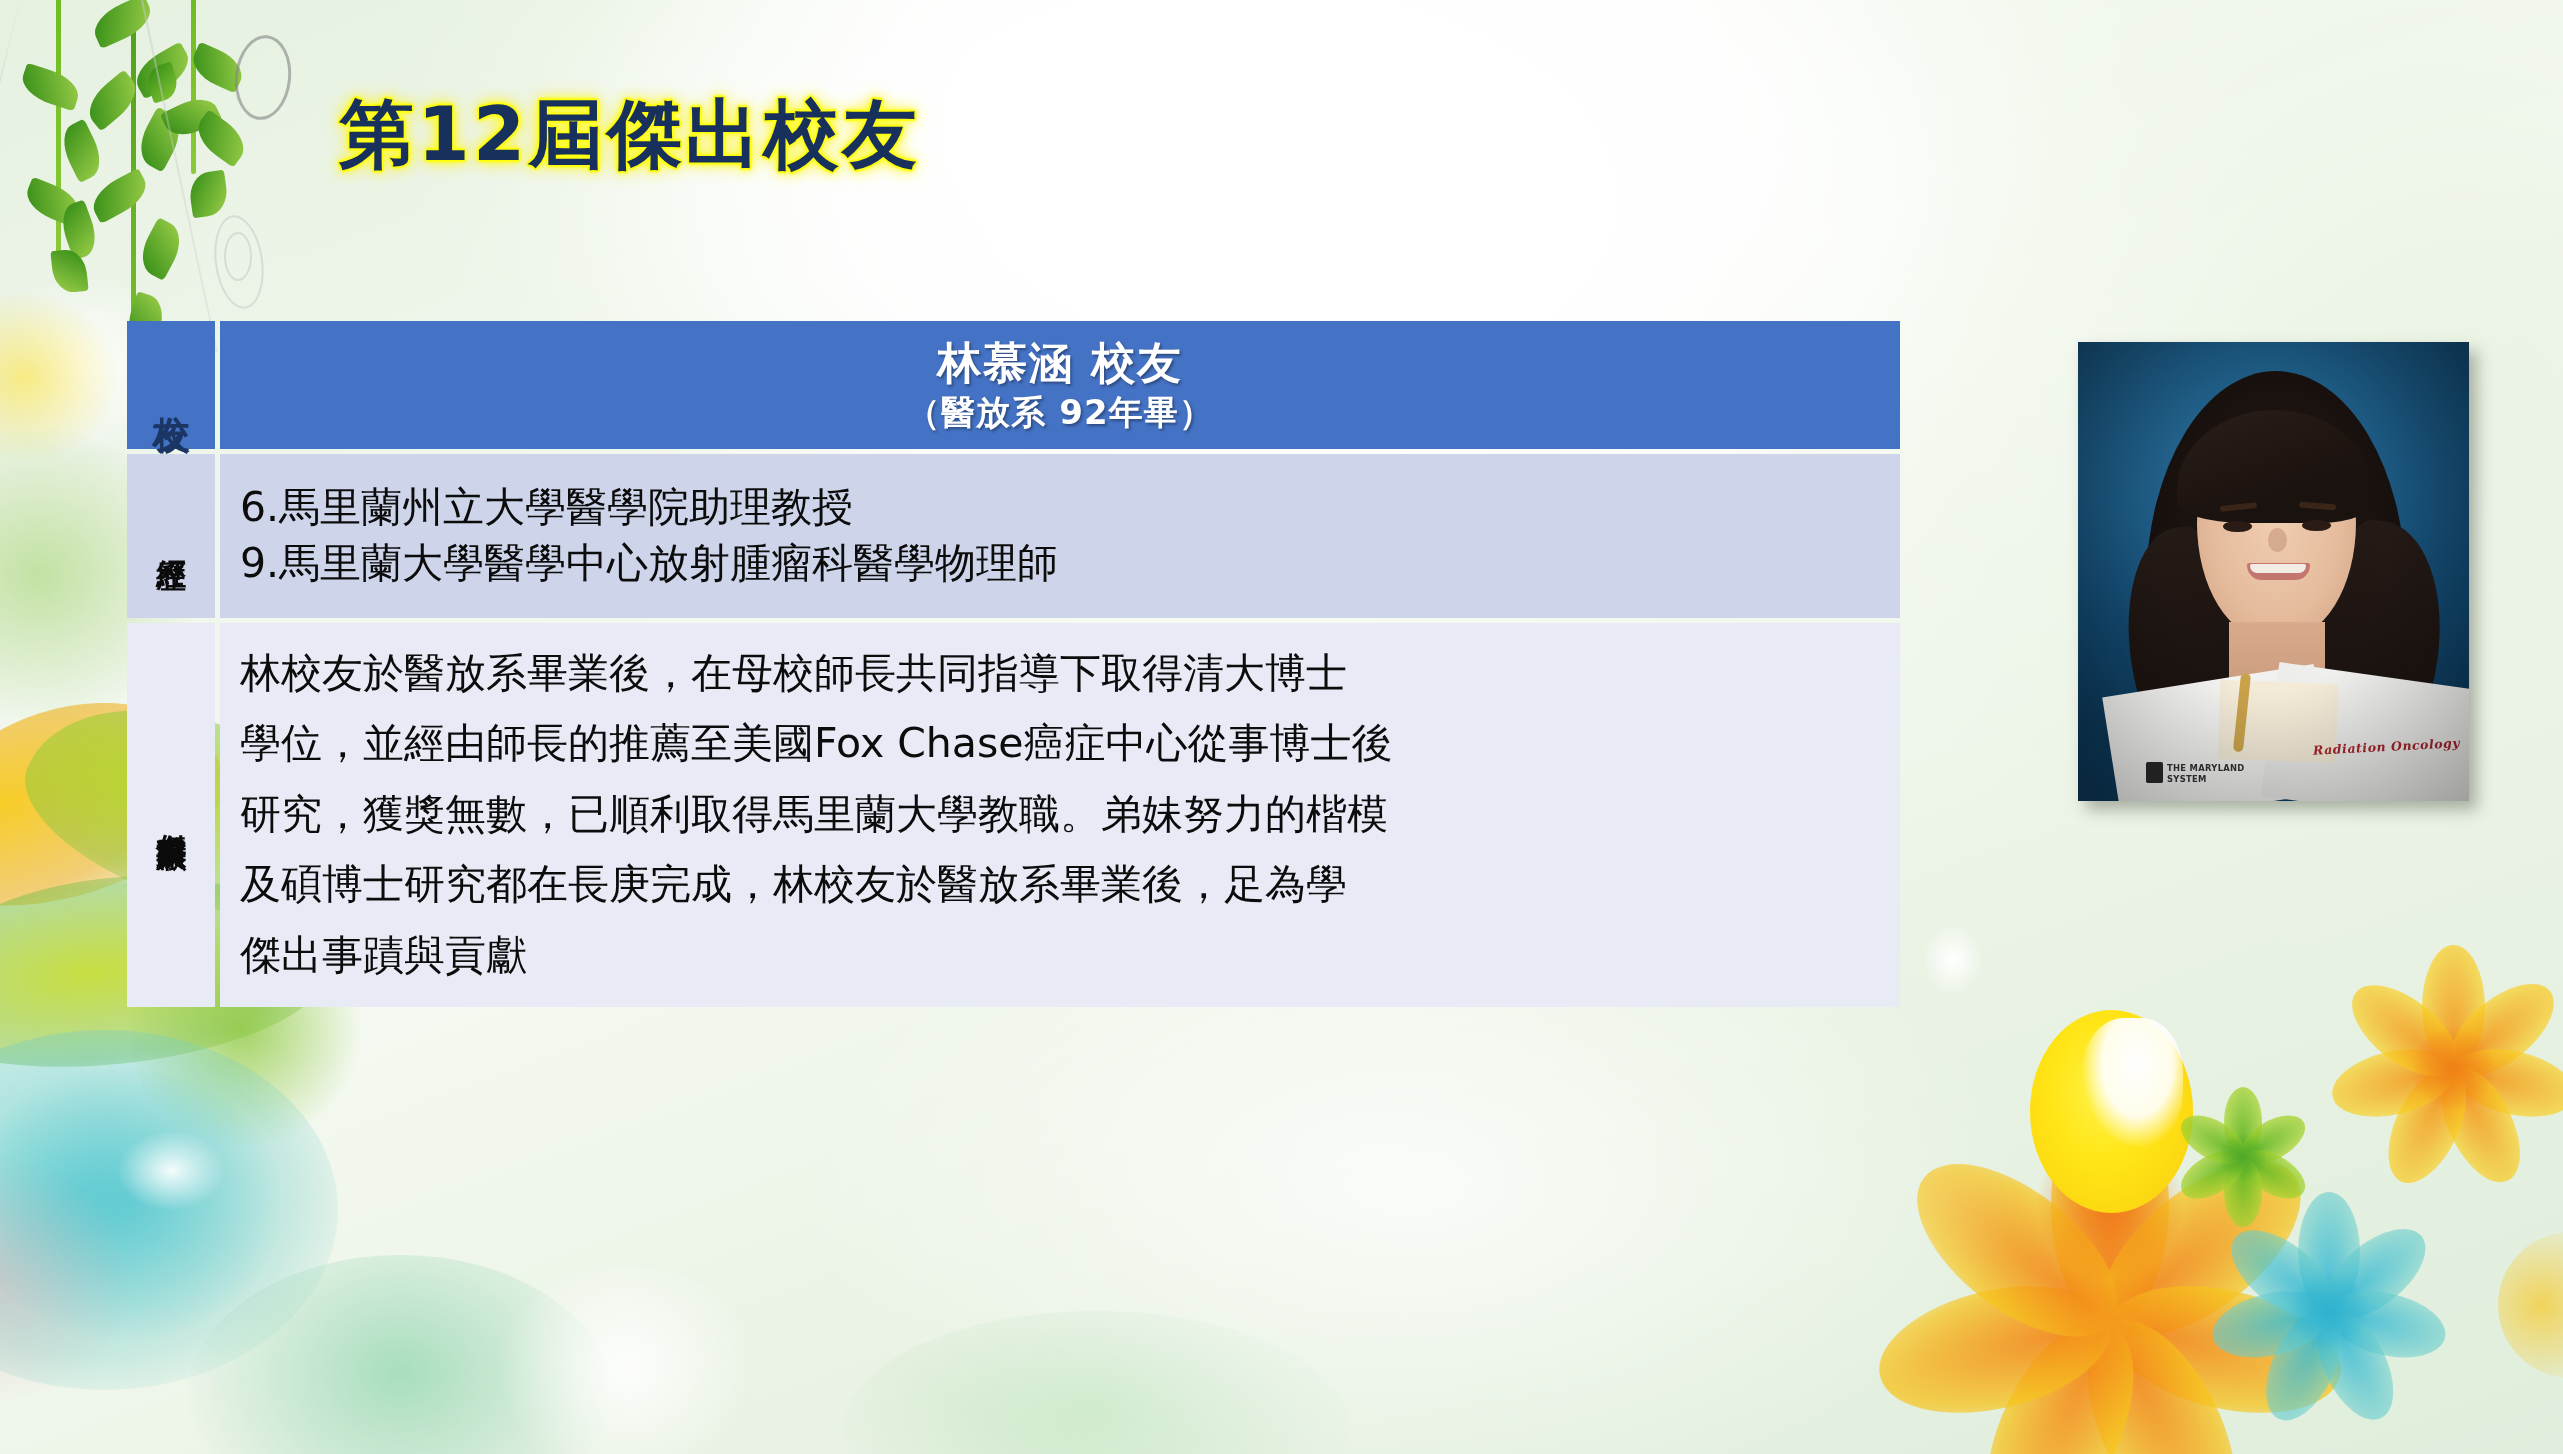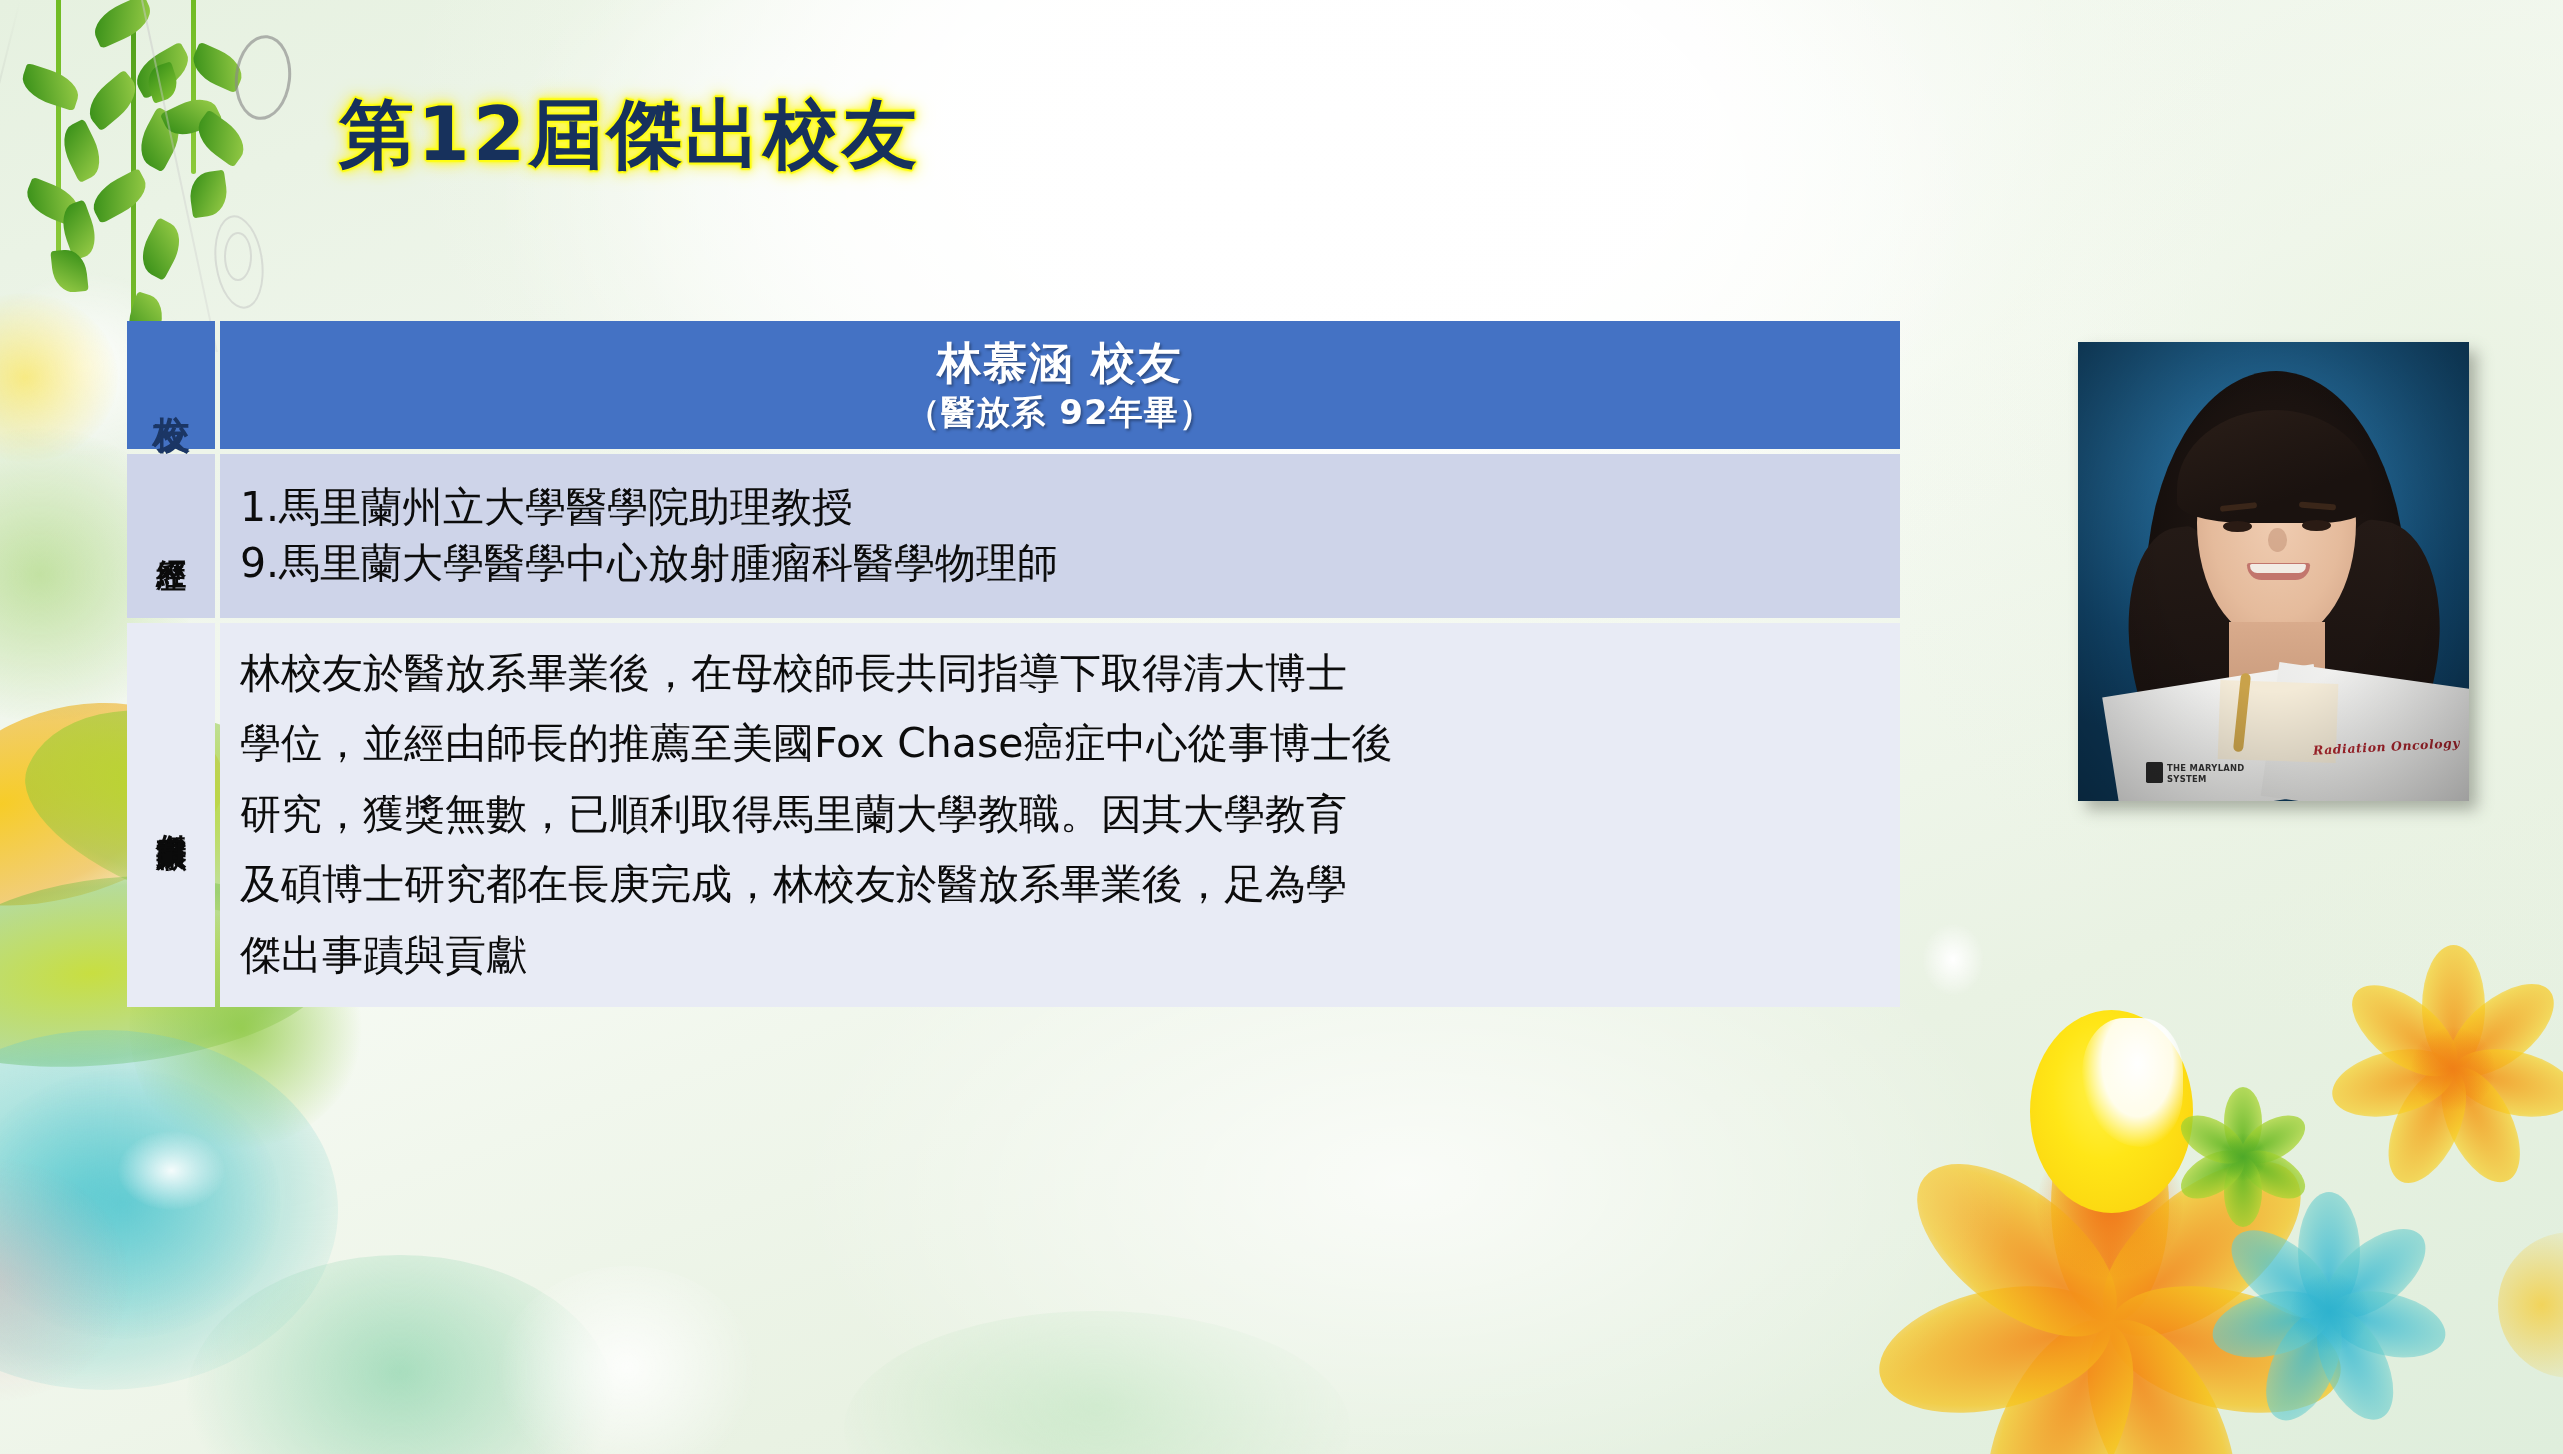--- a/index.html
+++ b/index.html
@@ -281,33 +281,33 @@
       <div class="hname">林慕涵 校友</div>
       <div class="hsub">（醫放系 92年畢）</div>
     </td>
   </tr>
 
   <tr class="erow">
     <td class="lcell">
       <span class="vlabel">經歷</span>
     </td>
     <td class="ecell">
-      <div class="eline">1.馬里蘭州立大學醫學院助理教授</div>
+      <div class="eline">6.馬里蘭州立大學醫學院助理教授</div>
       <div class="eline">9.馬里蘭大學醫學中心放射腫瘤科醫學物理師</div>
     </td>
   </tr>
 
   <tr class="arow">
     <td class="lcell">
       <span class="vlabel">傑出事蹟與貢獻</span>
     </td>
     <td class="acell">
       <div class="aline">林校友於醫放系畢業後，在母校師長共同指導下取得清大博士</div>
       <div class="aline">學位，並經由師長的推薦至美國Fox Chase癌症中心從事博士後</div>
-      <div class="aline">研究，獲獎無數，已順利取得馬里蘭大學教職。因其大學教育</div>
+      <div class="aline">研究，獲獎無數，已順利取得馬里蘭大學教職。弟妹努力的楷模</div>
       <div class="aline">及碩博士研究都在長庚完成，林校友於醫放系畢業後，足為學</div>
       <div class="aline">傑出事蹟與貢獻</div>
     </td>
   </tr>
 </tbody>
   </table>
 
 <div id="photo">
   <div class="ph-bg"></div>
   <div class="ph-hair"></div>

